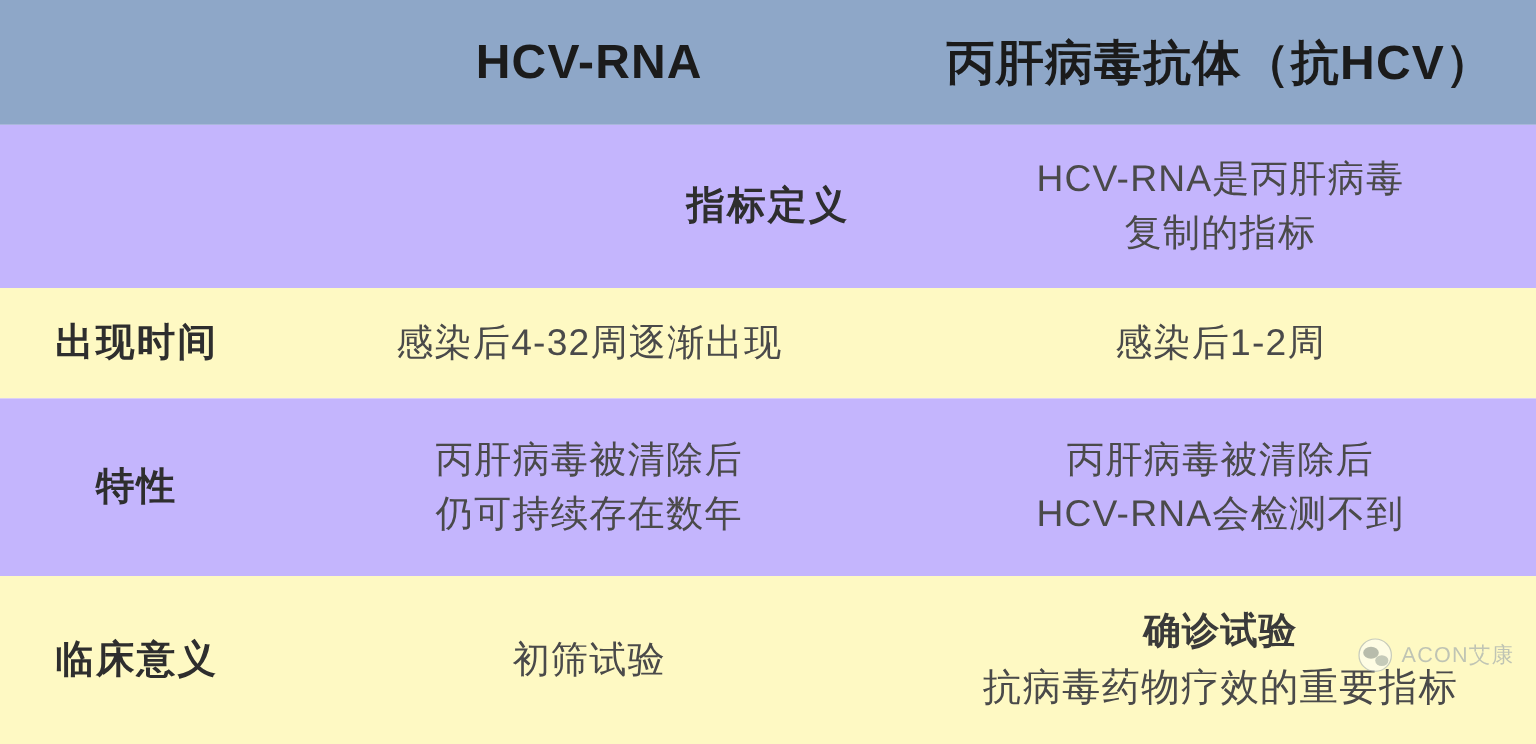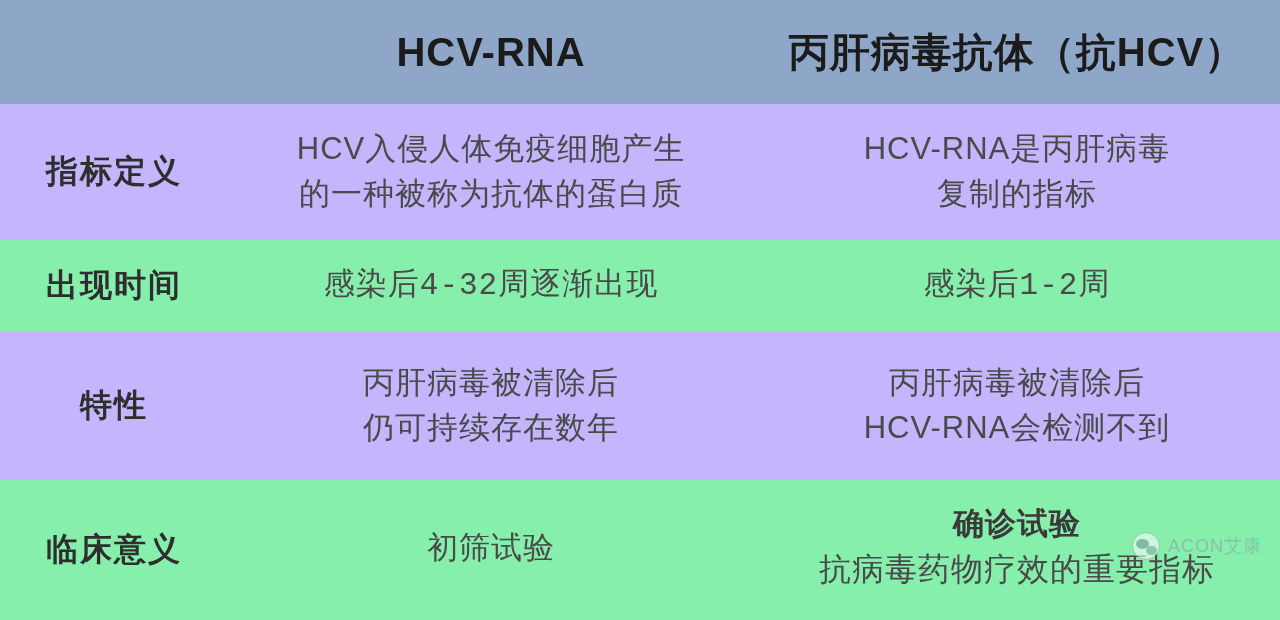--- a/index.html
+++ b/index.html
@@ -29,22 +29,21 @@
   .row.header {
     background: #8ea7c8;
     height: 104px;
     align-items: center;
   }
   .row.light {
     background: #c4b5fd;
     justify-content: flex-end;
   }
   .row.shade {
-    background: #86efac;
-    font-family: Liberation Mono, monospace;
+    background: #fef9c3;
   }
   .cell {
     box-sizing: border-box;
     display: flex;
     flex-direction: column;
     align-items: center;
     justify-content: center;
     text-align: center;
     color: #3a3a3a;
     padding: 4px 10px;
@@ -142,24 +141,20 @@
 <div class="table">
 
   <div class="row header">
     <div class="cell col-label"></div>
     <div class="cell col-b">HCV-RNA</div>
     <div class="cell col-a">丙肝病毒抗体（抗HCV）</div>
   </div>
 
   <div class="row light r-def">
     <div class="cell col-label rowlabel">指标定义</div>
-    <div class="cell col-a">
-      <span class="body-text line">HCV入侵人体免疫细胞产生</span>
-      <span class="body-text line">的一种被称为抗体的蛋白质</span>
-    </div>
     <div class="cell col-b">
       <span class="body-text line">HCV-RNA是丙肝病毒</span>
       <span class="body-text line">复制的指标</span>
     </div>
   </div>
 
   <div class="row shade r-time">
     <div class="cell col-label rowlabel">出现时间</div>
     <div class="cell col-a">
       <span class="body-text line">感染后4-32周逐渐出现</span>

